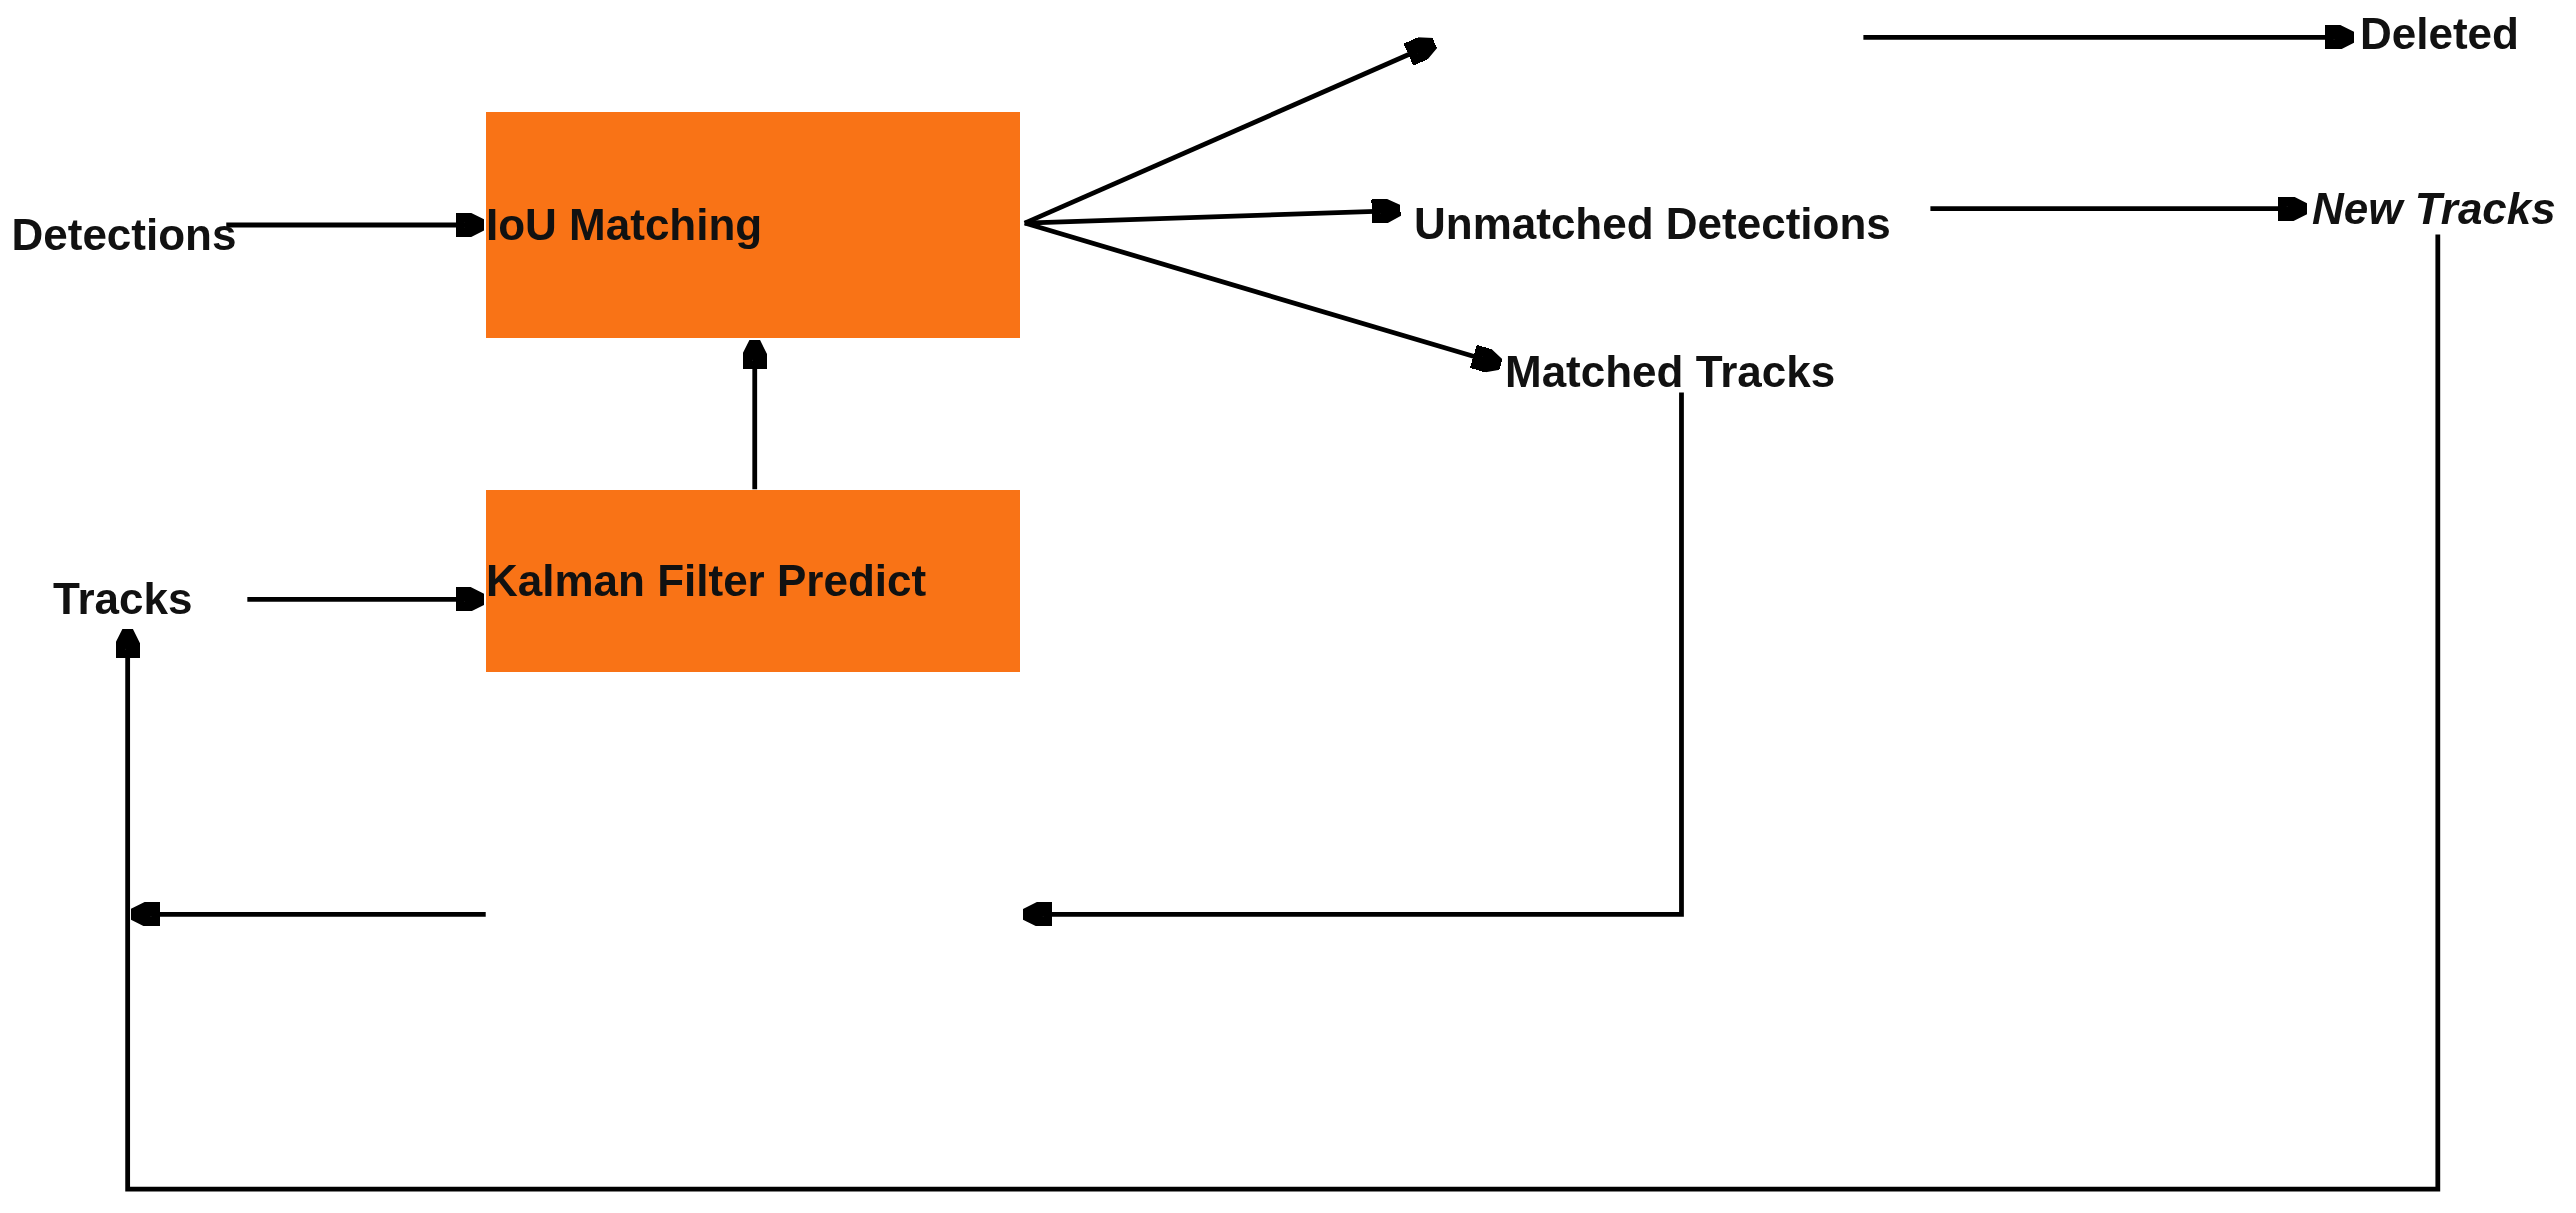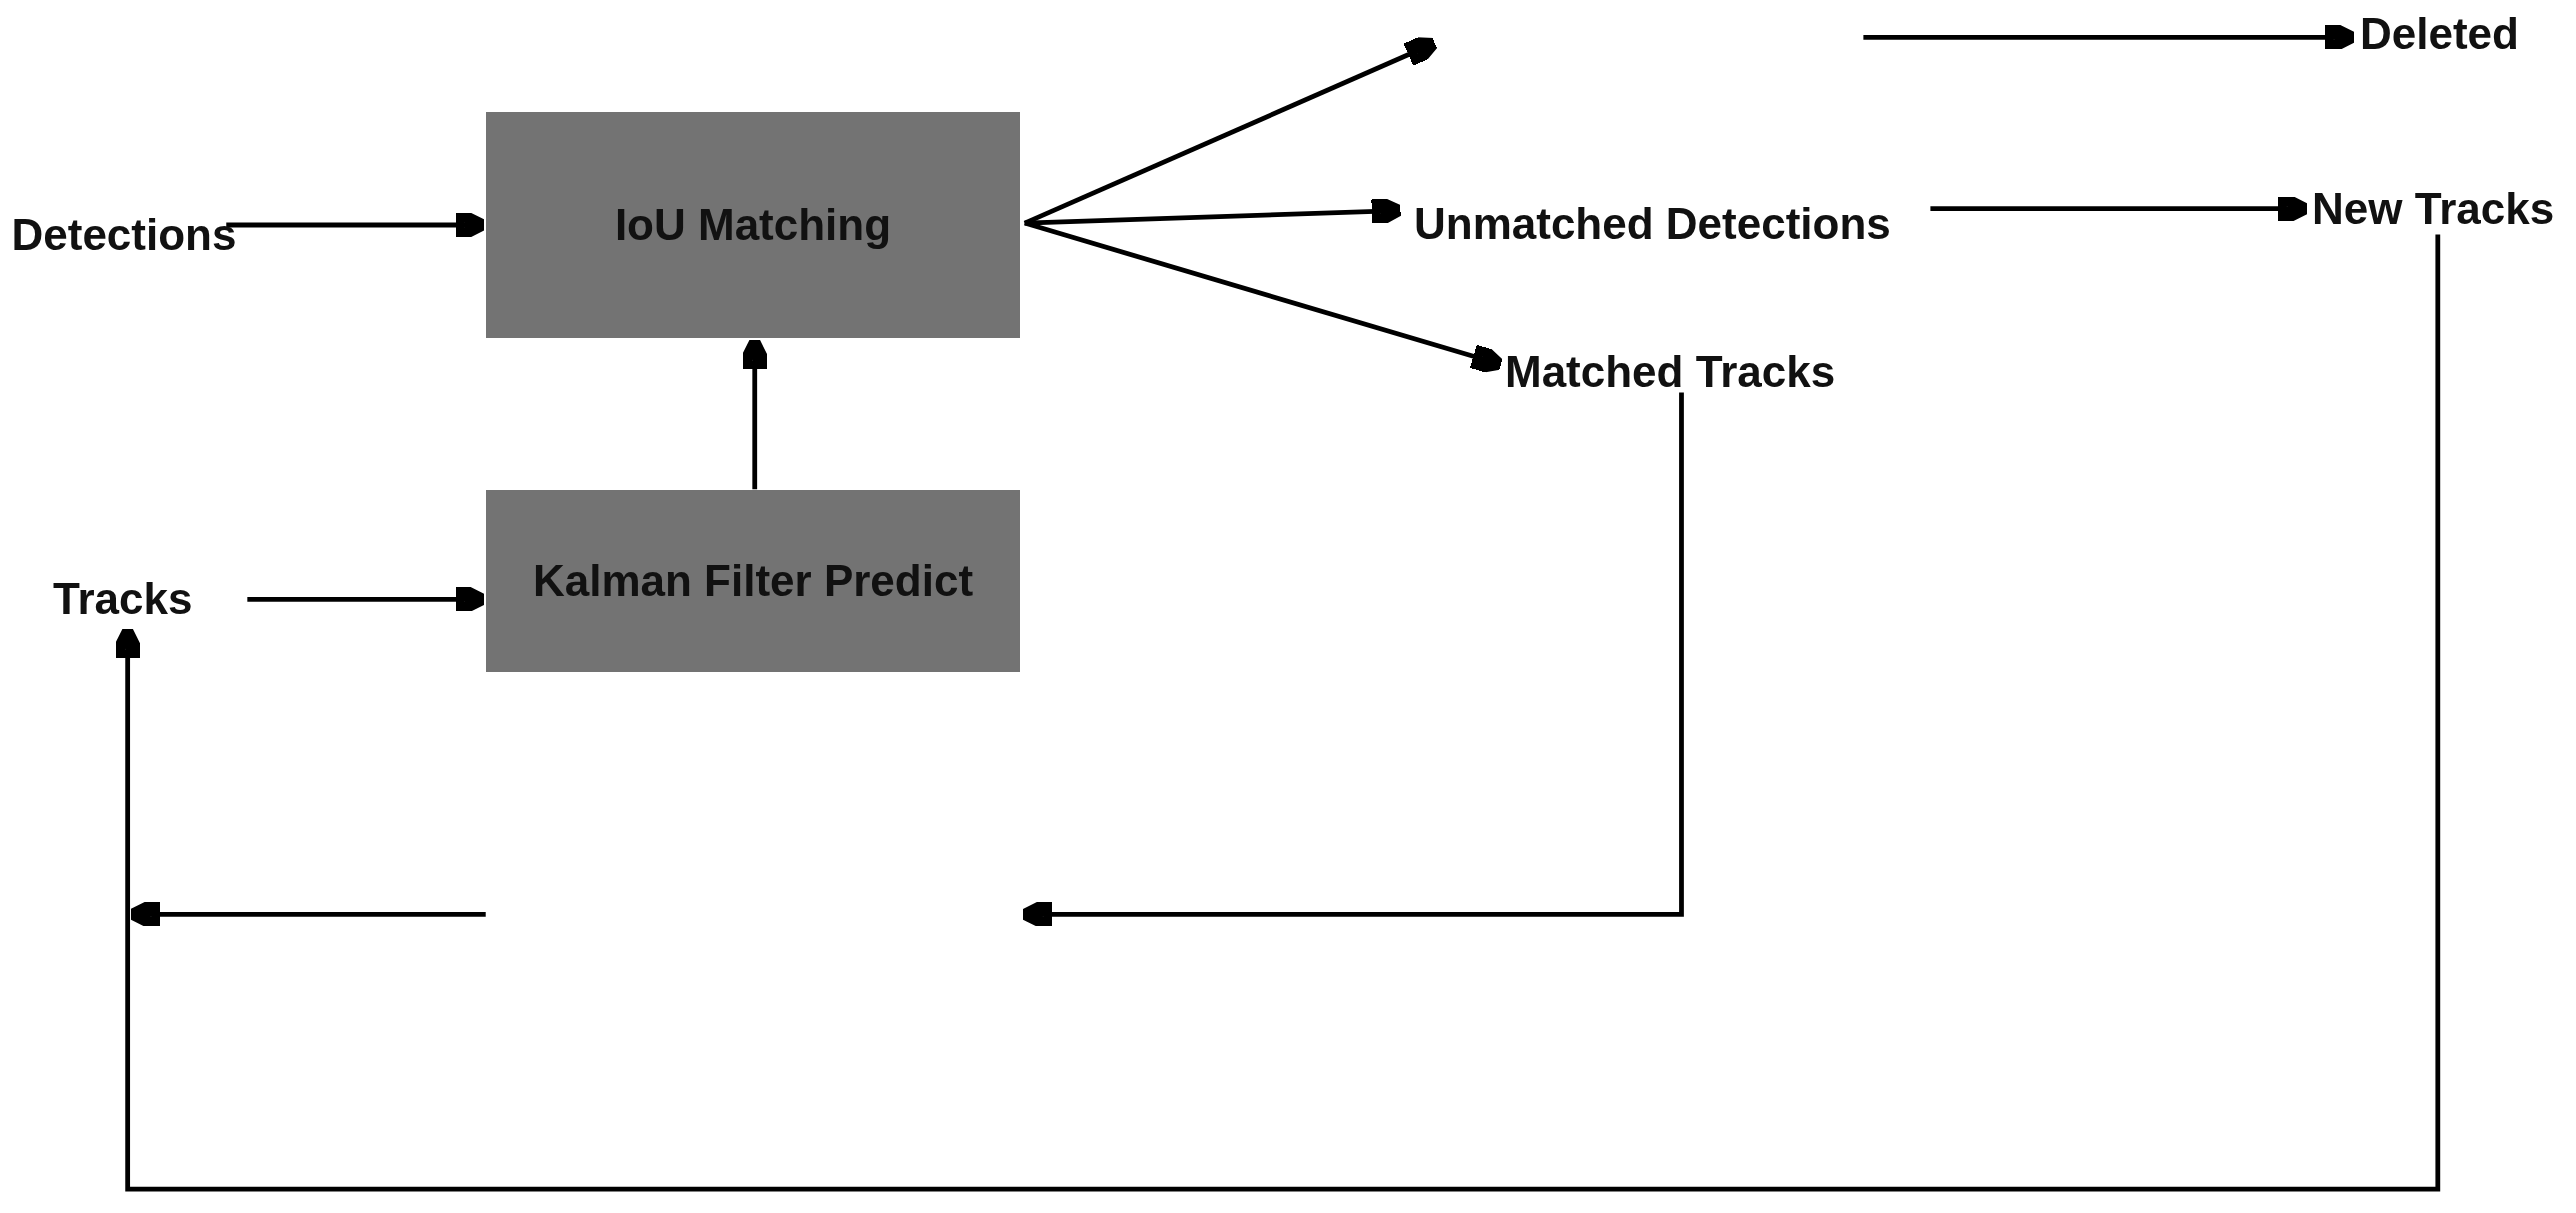--- a/index.html
+++ b/index.html
@@ -22,24 +22,23 @@
     width: 2576px;
     height: 1213px;
   }
   .edges-svg path {
     stroke: #000000;
     stroke-width: 5;
     fill: none;
   }
   .node {
     position: absolute;
-    background: #737373;
+    background: #f97316;
     display: flex;
     align-items: center;
-    justify-content: center;
     font-weight: 700;
     font-size: 44px;
     color: #111111;
     white-space: nowrap;
   }
   .lbl {
     position: absolute;
     transform: translateY(-50%);
     font-weight: 700;
     font-size: 44px;
@@ -50,21 +49,21 @@
   
   #n-iou { left: 486px; top: 112px; width: 534px; height: 226px; }
   #n-kfp { left: 486px; top: 490px; width: 534px; height: 182px; }
   #n-kfu { left: 486px; top: 802px; width: 534px; height: 218px; }
   
   #l-detections           { left: 11.5px;   top: 235px; }
   #l-tracks               { left: 53px;   top: 599px; }
   #l-unmatched-tracks     { left: 1444px; top: 40px;  }
   #l-deleted              { left: 2360px; top: 34px;  }
   #l-unmatched-detections { left: 1414px; top: 206px; margin-top: 18px; }
-  #l-new-tracks           { left: 2312px; top: 209px; }
+  #l-new-tracks           { left: 2312px; top: 209px; font-style: italic; }
   #l-matched-tracks       { left: 1505px; top: 372px; text-align: right; }
 </style>
 </head>
 <body>
 
 <div class="stage">
 
   <svg class="edges-svg" viewBox="0 0 2690 1267" xmlns="http://www.w3.org/2000/svg">
     <defs>
       <marker id="ah" viewBox="0 0 10 10" refX="10" refY="5" markerWidth="6" markerHeight="5" orient="auto">

